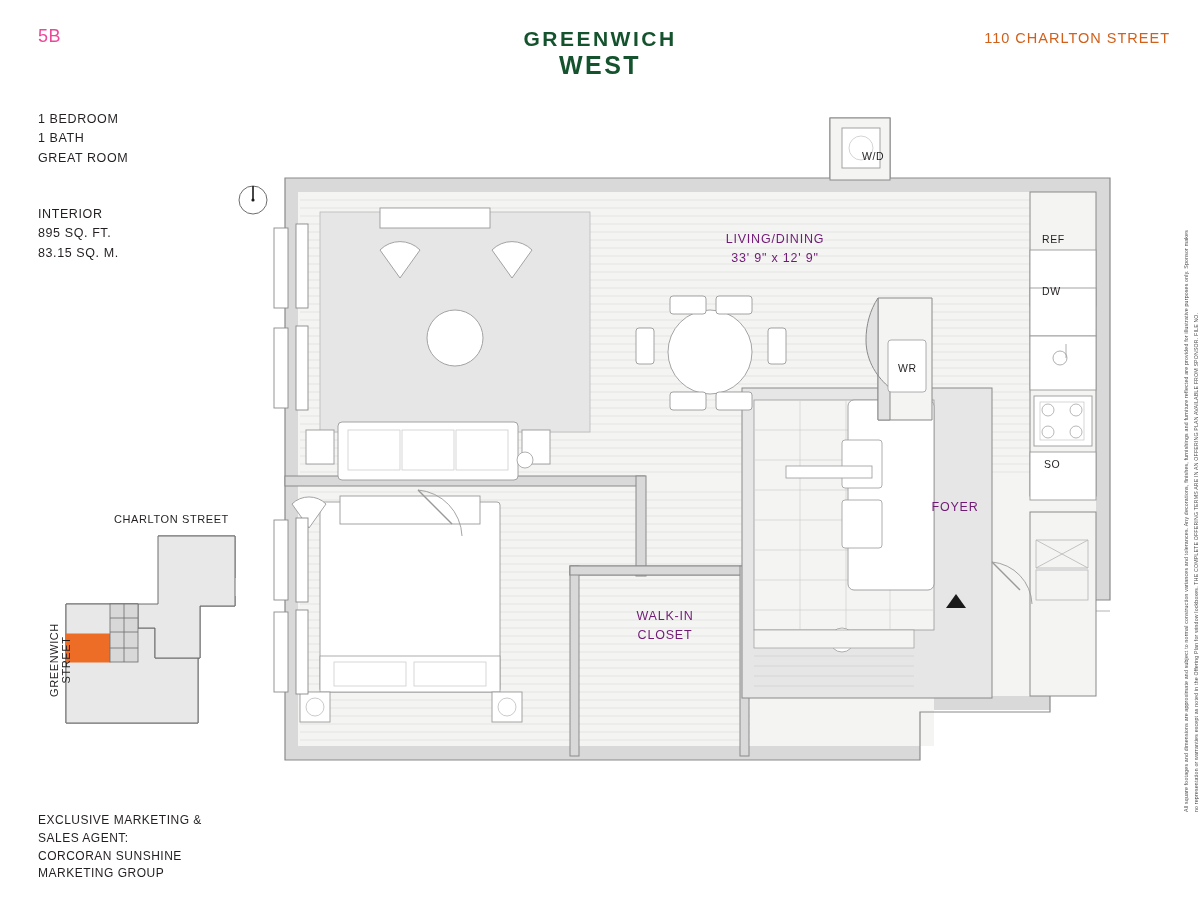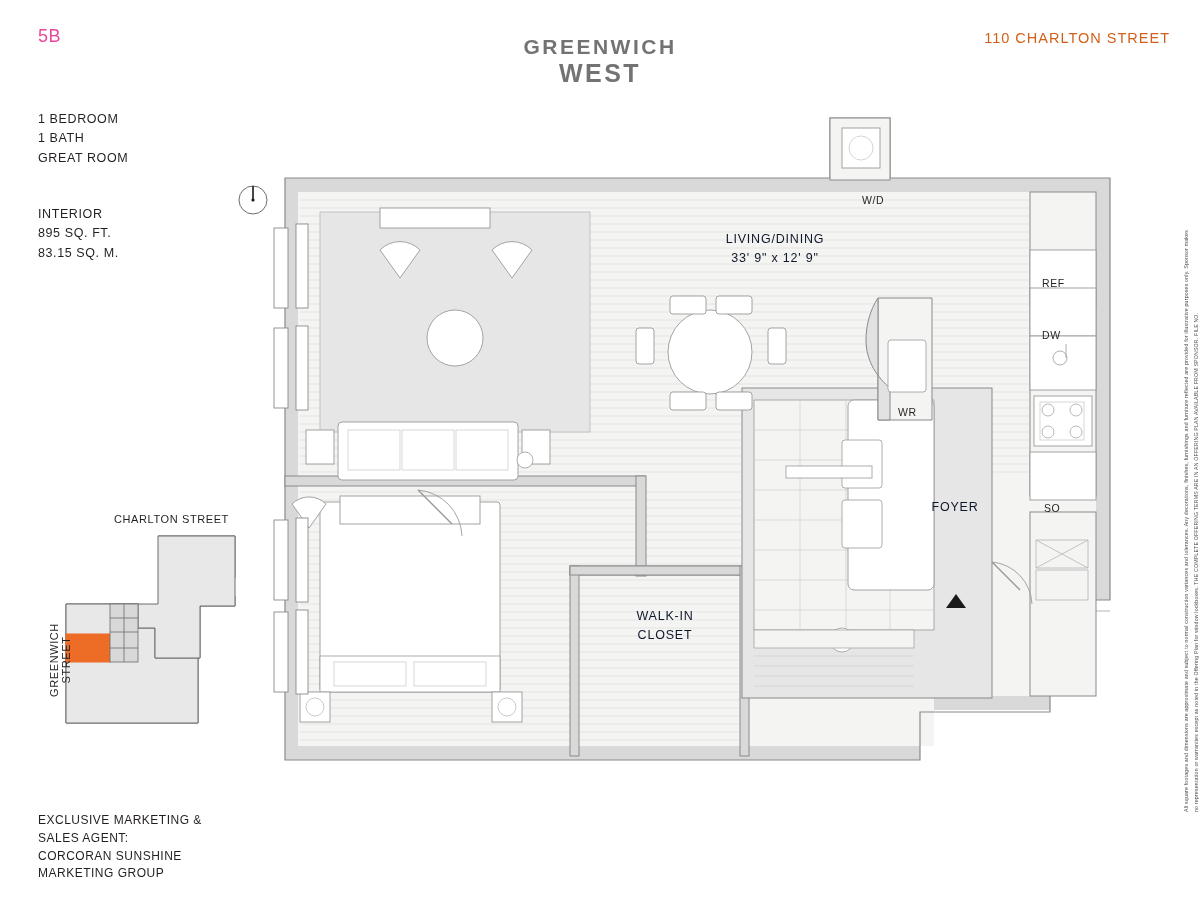--- a/index.html
+++ b/index.html
@@ -20,23 +20,23 @@
     left: 38px;
     top: 26px;
     font-size: 18px;
     letter-spacing: 0.5px;
     color: #ec4899;
   }
   .brand {
     position: absolute;
     left: 0;
     right: 0;
-    top: 35px;
+    top: 27px;
     text-align: center;
-    color: #737373;
+    color: #14532d;
     font-weight: bold;
     letter-spacing: 2.5px;
     line-height: 1.15;
   }
   .brand .line1 { font-size: 21px; }
   .brand .line2 { font-size: 25px; }
   .address {
     position: absolute;
     right: 30px;
     top: 30px;
@@ -116,28 +116,27 @@
     top: 100px;
     width: 940px;
     height: 700px;
   }
   .room-label {
     position: absolute;
     text-align: center;
     font-size: 12.5px;
     letter-spacing: 0.8px;
     line-height: 1.5;
-    color: #0f172a;
+    color: #701a75;
   }
   .appl-label {
     position: absolute;
     font-size: 10.5px;
     letter-spacing: 0.6px;
     color: #231f20;
-    margin-top: 44px;
   }
 </style>
 </head>
 <body>
 
 <div class="unit-label">5B</div>
 
 <div class="brand">
   <div class="line1">GREENWICH</div>
   <div class="line2">WEST</div>

